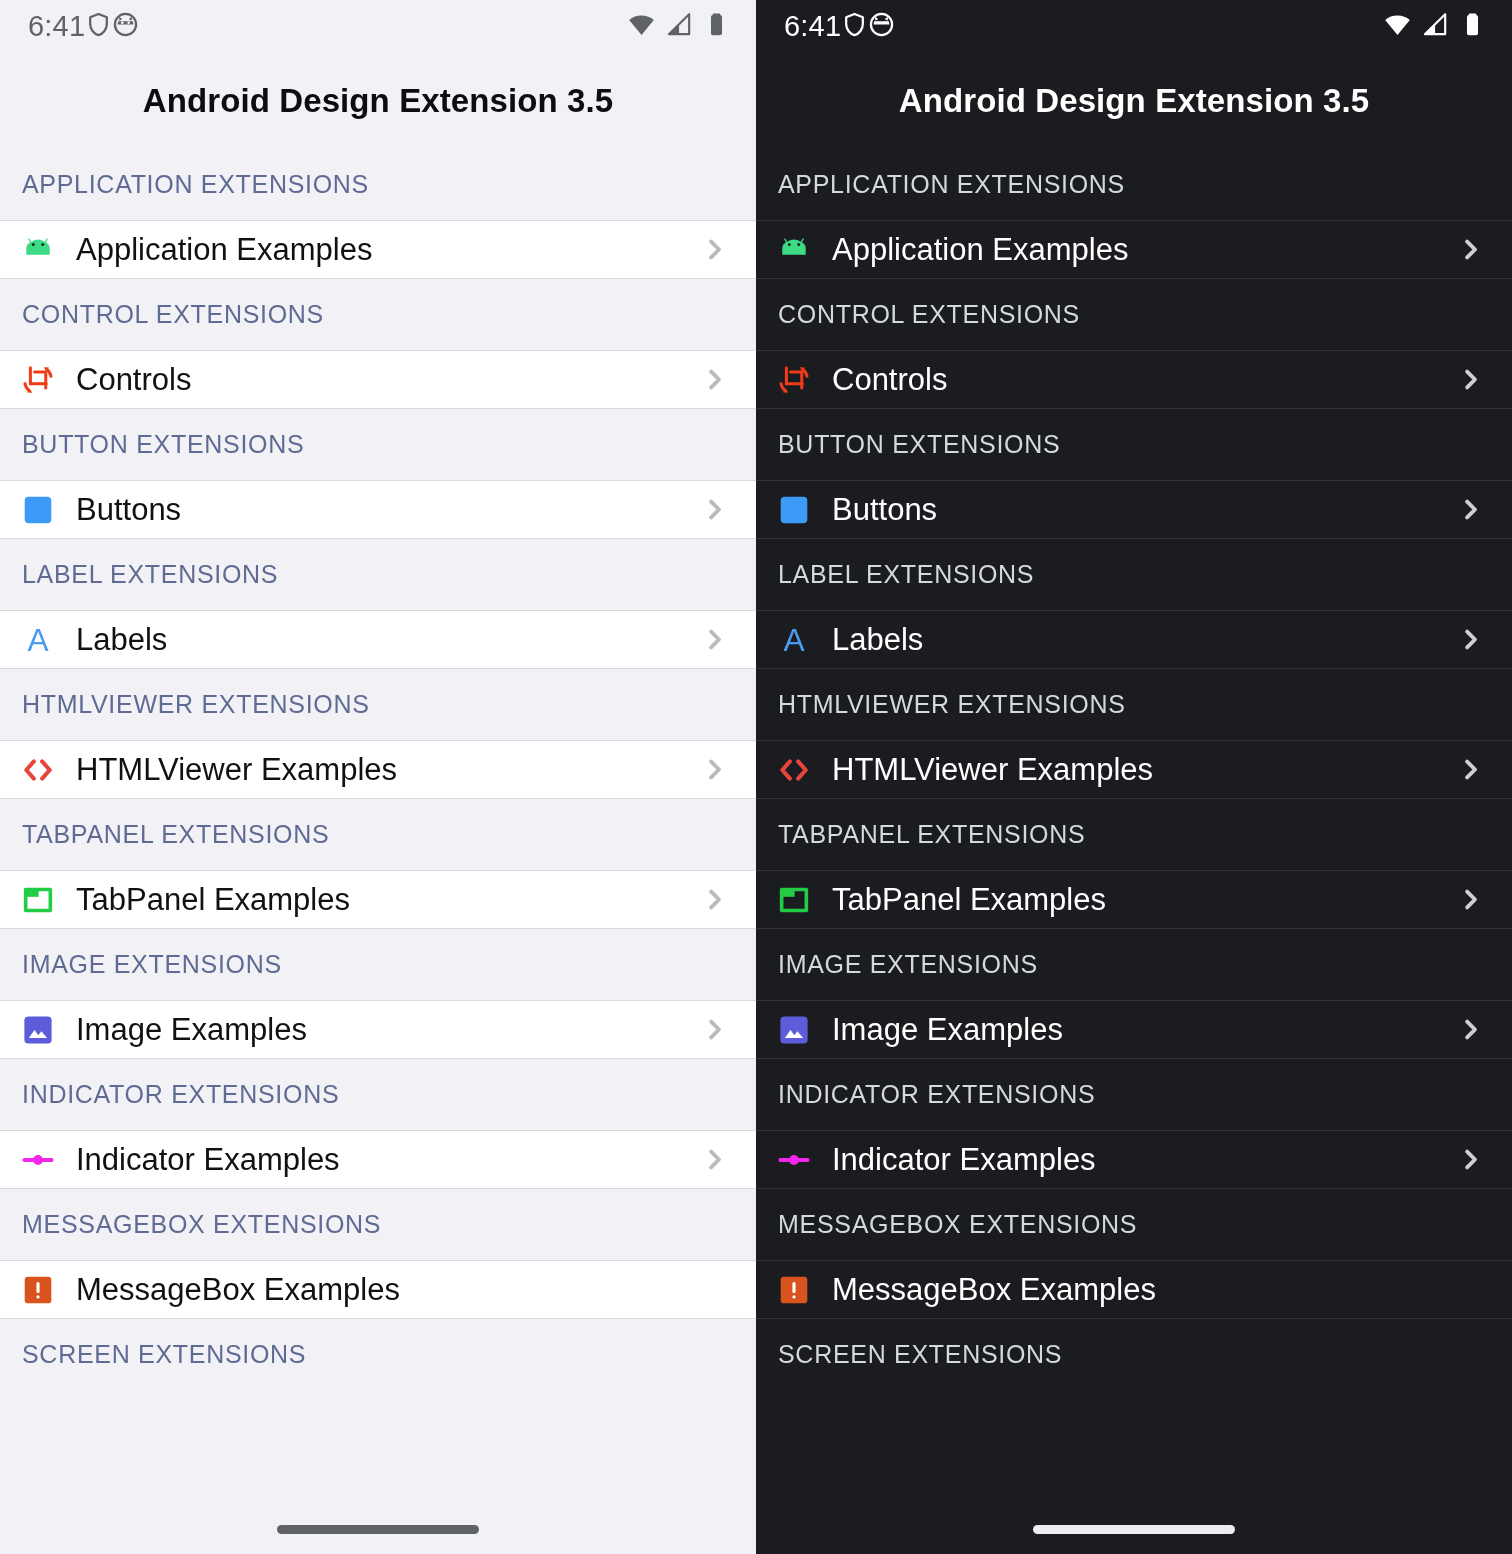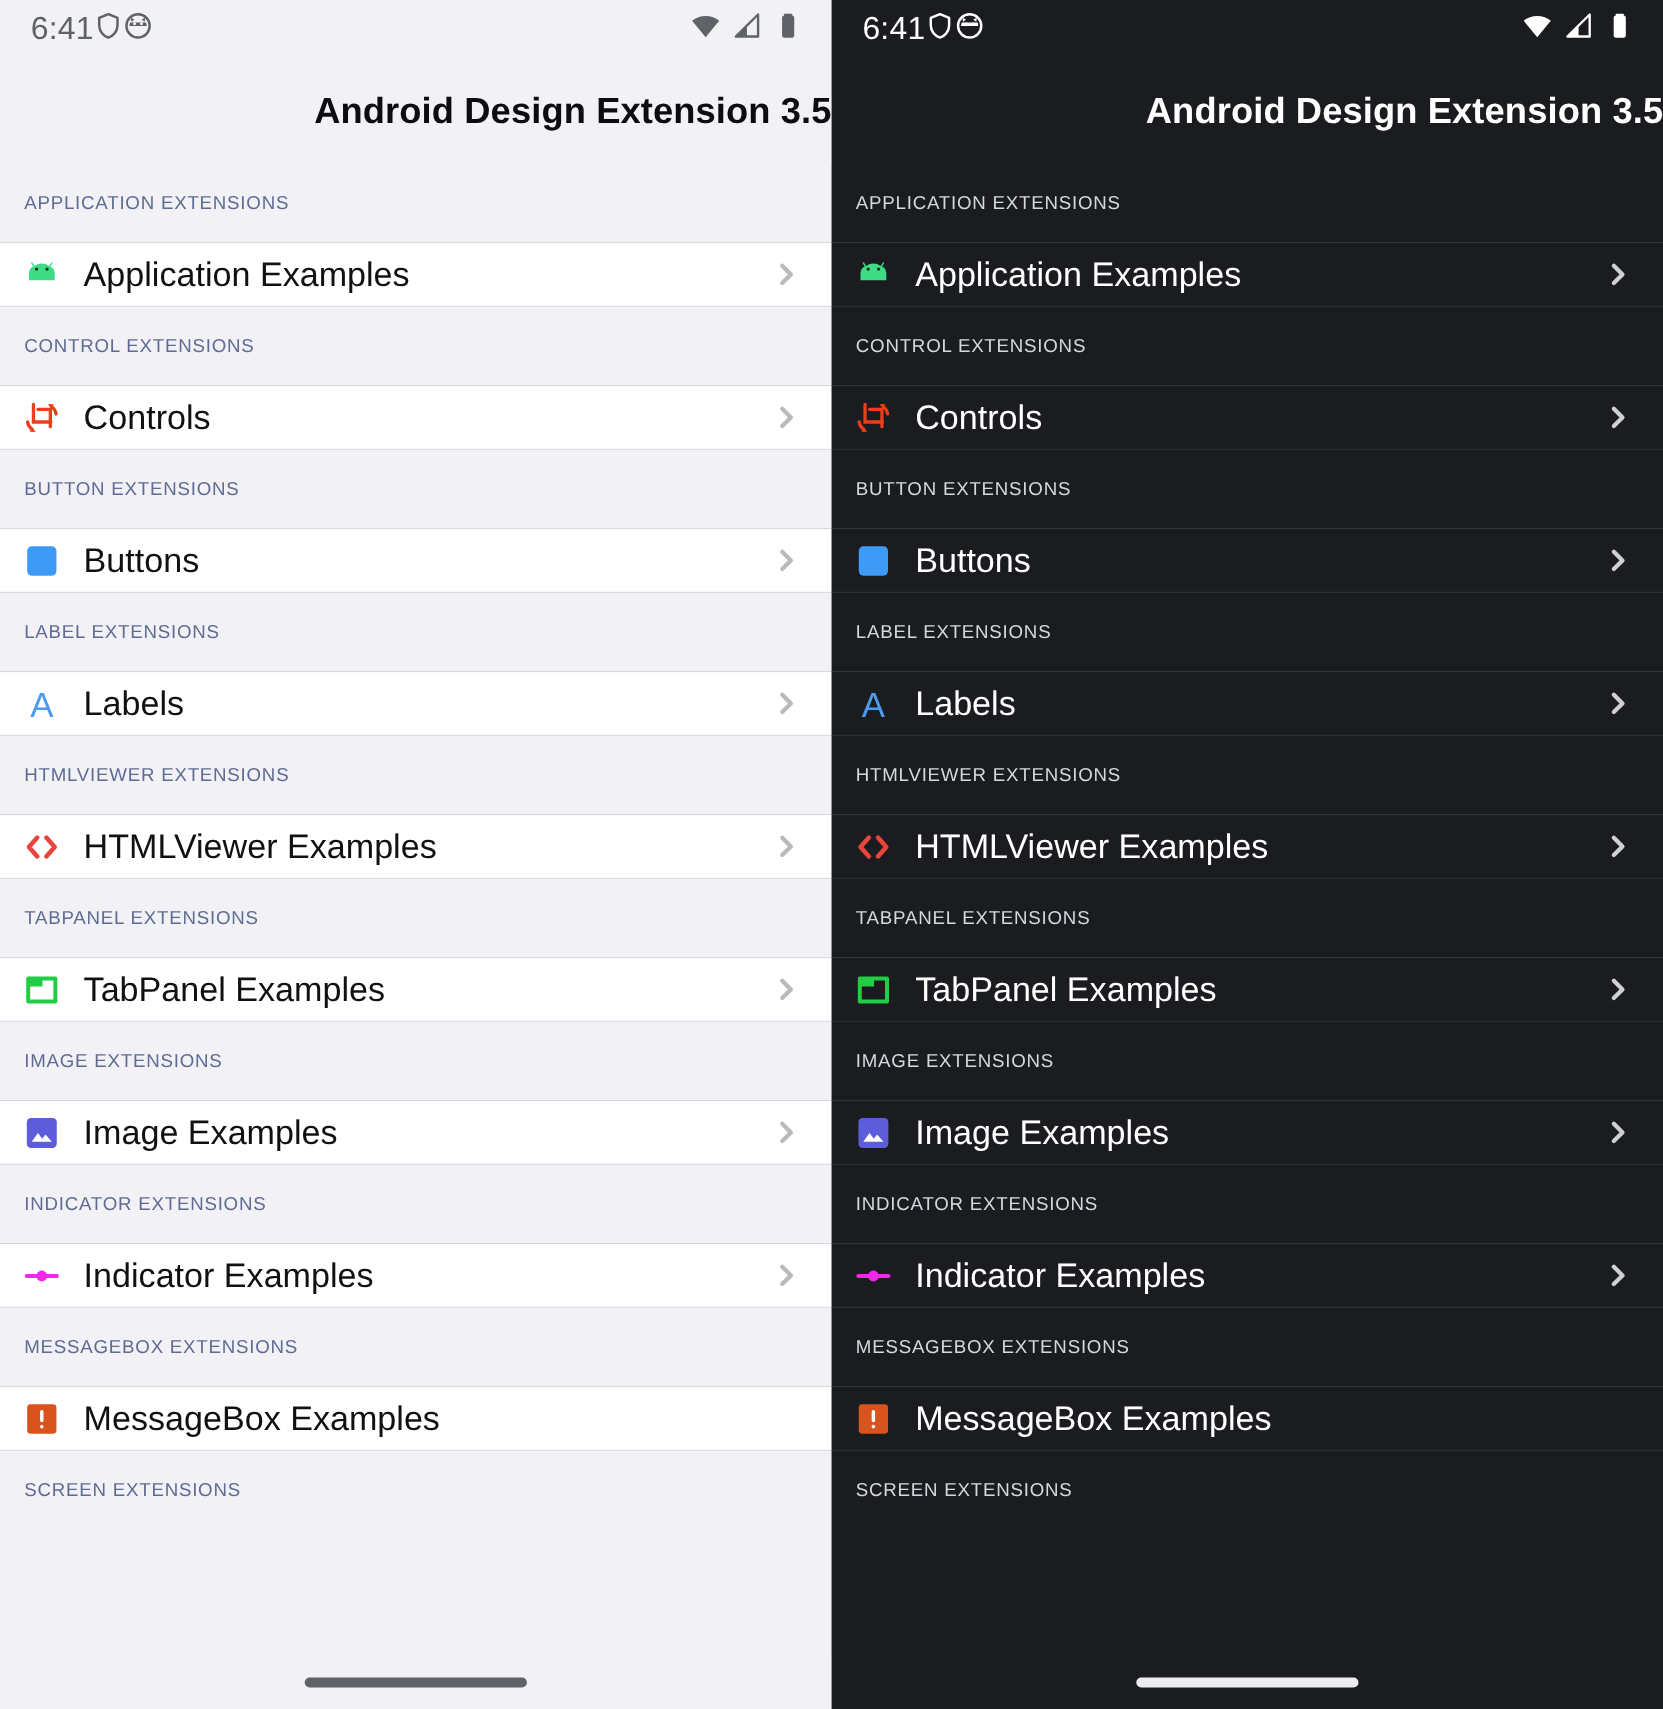--- a/index.html
+++ b/index.html
@@ -61,38 +61,38 @@
   .statusbar-left { display: flex; align-items: center; gap: 0; }
   .statusbar-right { display: flex; align-items: center; gap: 10px; margin-left: auto; }
   .statusbar-text { font-size: 29px; letter-spacing: 0.2px; }
 
   
   .titlebar {
     flex: none;
     height: 97px;
     display: flex;
     align-items: center;
-    justify-content: flex-end;
+    justify-content: center;
   }
   .app-title {
     font-size: 33px;
     font-weight: bold;
     letter-spacing: 0.1px;
   }
 
   
   .list { flex: 1 1 auto; display: flex; flex-direction: column; overflow: hidden; }
 
   .section-header {
     flex: none;
     height: 71px;
     display: flex;
     align-items: center;
     padding-left: 22px;
-    font-size: 17px;
+    font-size: 25px;
     letter-spacing: 0.7px;
   }
 
   .row {
     flex: none;
     height: 59px;
     display: flex;
     align-items: center;
     padding: 0 28px 0 12px;
   }

